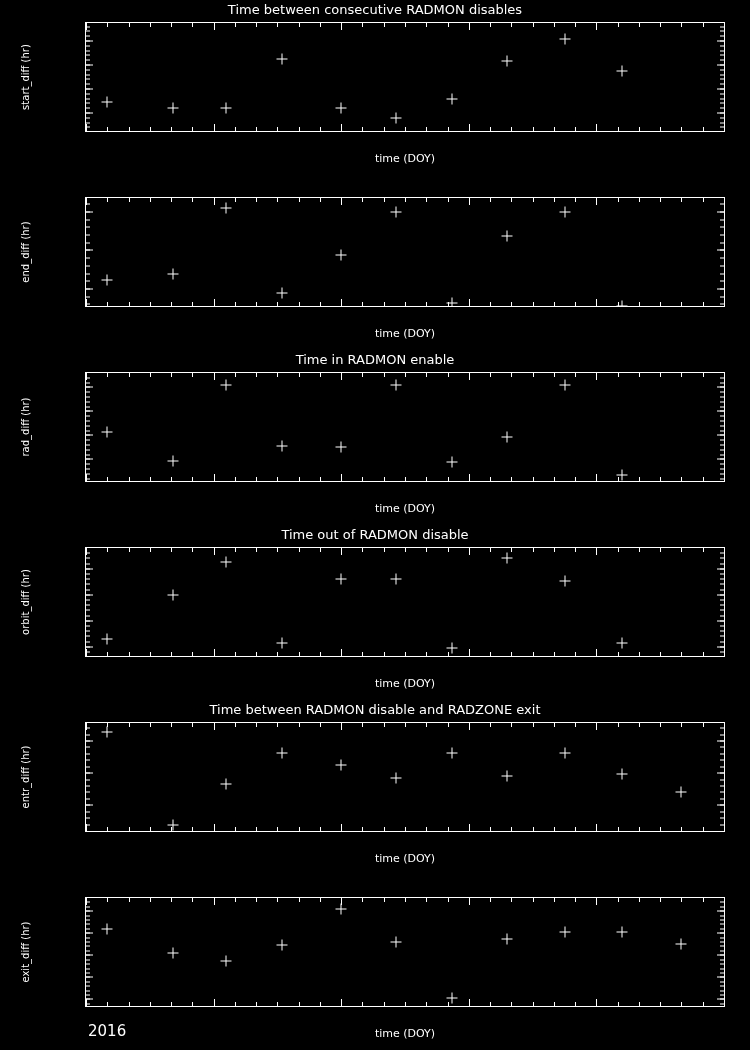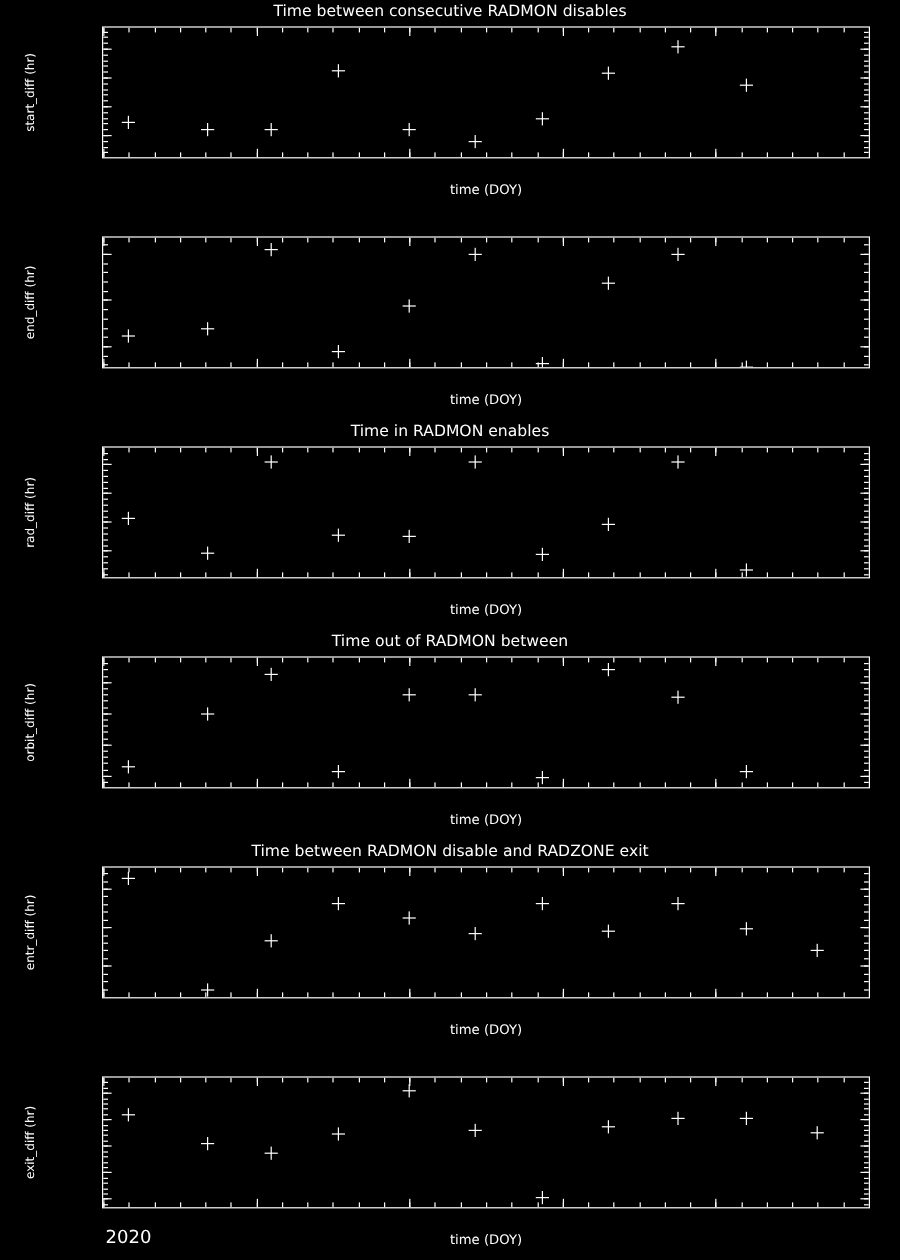--- a/index.html
+++ b/index.html
@@ -346,21 +346,21 @@
           <div class="pt" style="left: 195.653px; top: 94.8857px;"></div>
           <div class="pt" style="left: 255.2px; top: 57.0857px;"></div>
           <div class="pt" style="left: 310.493px; top: 13.8857px;"></div>
           <div class="pt" style="left: 365.787px; top: 104.914px;"></div>
           <div class="pt" style="left: 421.08px; top: 37.8px;"></div>
           <div class="pt" style="left: 478.5px; top: 13.8857px;"></div>
           <div class="pt" style="left: 535.92px; top: 108px;"></div>
         </div>
       </div>
       <div class="panel">
-        <div class="title">Time in RADMON enables</div>
+        <div class="title">Time in RADMON enable</div>
         <div class="ylabel">rad_diff (hr)</div>
         <div class="xlabel">time (DOY)</div>
         <div class="frame">
           <div class="xtickmark " style="left: 0px;"></div>
           <div class="xtickmark t" style="left: 0px;"></div>
           <div class="xtickmark " style="left: 127.6px;"></div>
           <div class="xtickmark t" style="left: 127.6px;"></div>
           <div class="xtickmark " style="left: 255.2px;"></div>
           <div class="xtickmark t" style="left: 255.2px;"></div>
           <div class="xtickmark " style="left: 382.8px;"></div>
@@ -489,21 +489,21 @@
           <div class="pt" style="left: 195.653px; top: 73.2px;"></div>
           <div class="pt" style="left: 255.2px; top: 74.4px;"></div>
           <div class="pt" style="left: 310.493px; top: 12px;"></div>
           <div class="pt" style="left: 365.787px; top: 88.8px;"></div>
           <div class="pt" style="left: 421.08px; top: 63.6px;"></div>
           <div class="pt" style="left: 478.5px; top: 12px;"></div>
           <div class="pt" style="left: 535.92px; top: 102px;"></div>
         </div>
       </div>
       <div class="panel">
-        <div class="title">Time out of RADMON between</div>
+        <div class="title">Time out of RADMON disable</div>
         <div class="ylabel">orbit_diff (hr)</div>
         <div class="xlabel">time (DOY)</div>
         <div class="frame">
           <div class="xtickmark " style="left: 0px;"></div>
           <div class="xtickmark t" style="left: 0px;"></div>
           <div class="xtickmark " style="left: 127.6px;"></div>
           <div class="xtickmark t" style="left: 127.6px;"></div>
           <div class="xtickmark " style="left: 255.2px;"></div>
           <div class="xtickmark t" style="left: 255.2px;"></div>
           <div class="xtickmark " style="left: 382.8px;"></div>
@@ -907,14 +907,14 @@
           <div class="pt" style="left: 255.2px; top: 11.0204px;"></div>
           <div class="pt" style="left: 310.493px; top: 44.0816px;"></div>
           <div class="pt" style="left: 365.787px; top: 100.286px;"></div>
           <div class="pt" style="left: 421.08px; top: 40.7755px;"></div>
           <div class="pt" style="left: 478.5px; top: 34.1633px;"></div>
           <div class="pt" style="left: 535.92px; top: 34.1633px;"></div>
           <div class="pt" style="left: 595.467px; top: 46.2857px;"></div>
         </div>
       </div>
     </div>
-  <div class="yearlabel">2020</div>
+  <div class="yearlabel">2016</div>
 </div>
 
 </body></html>

